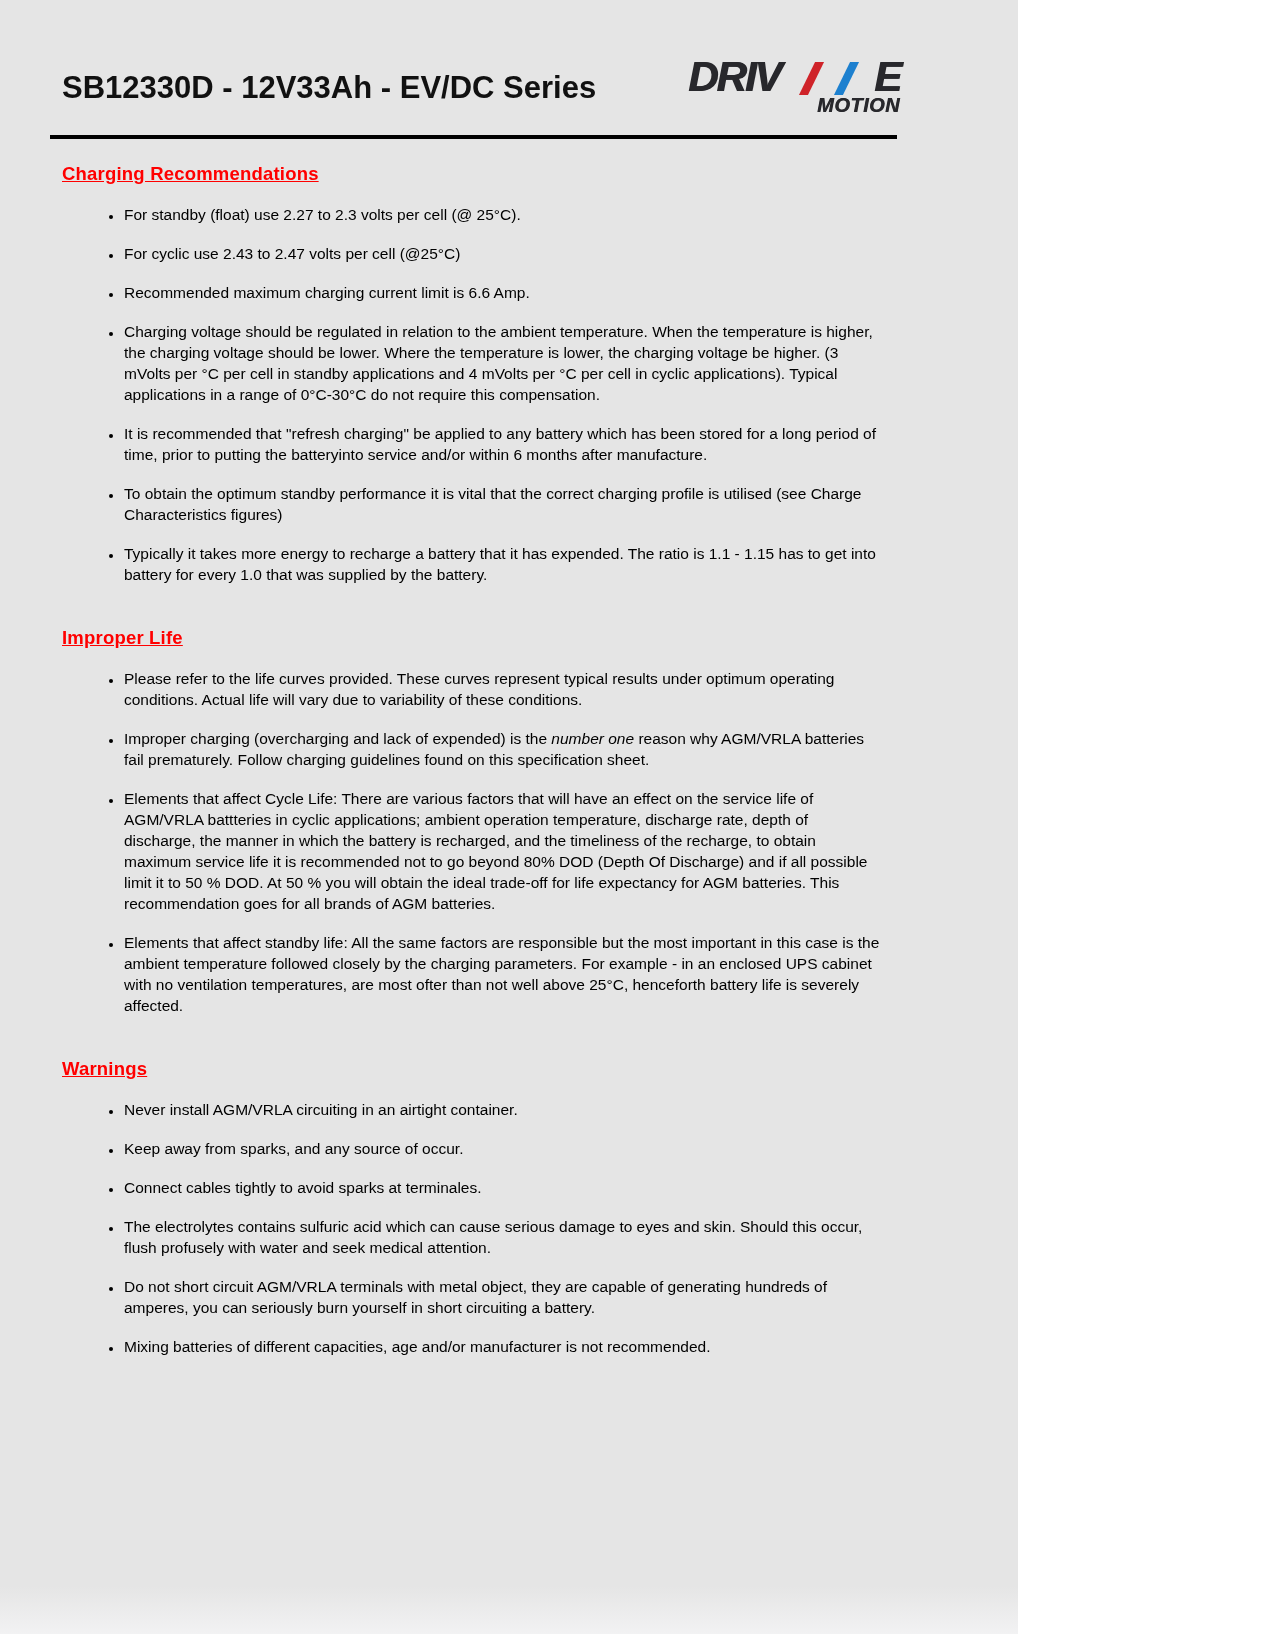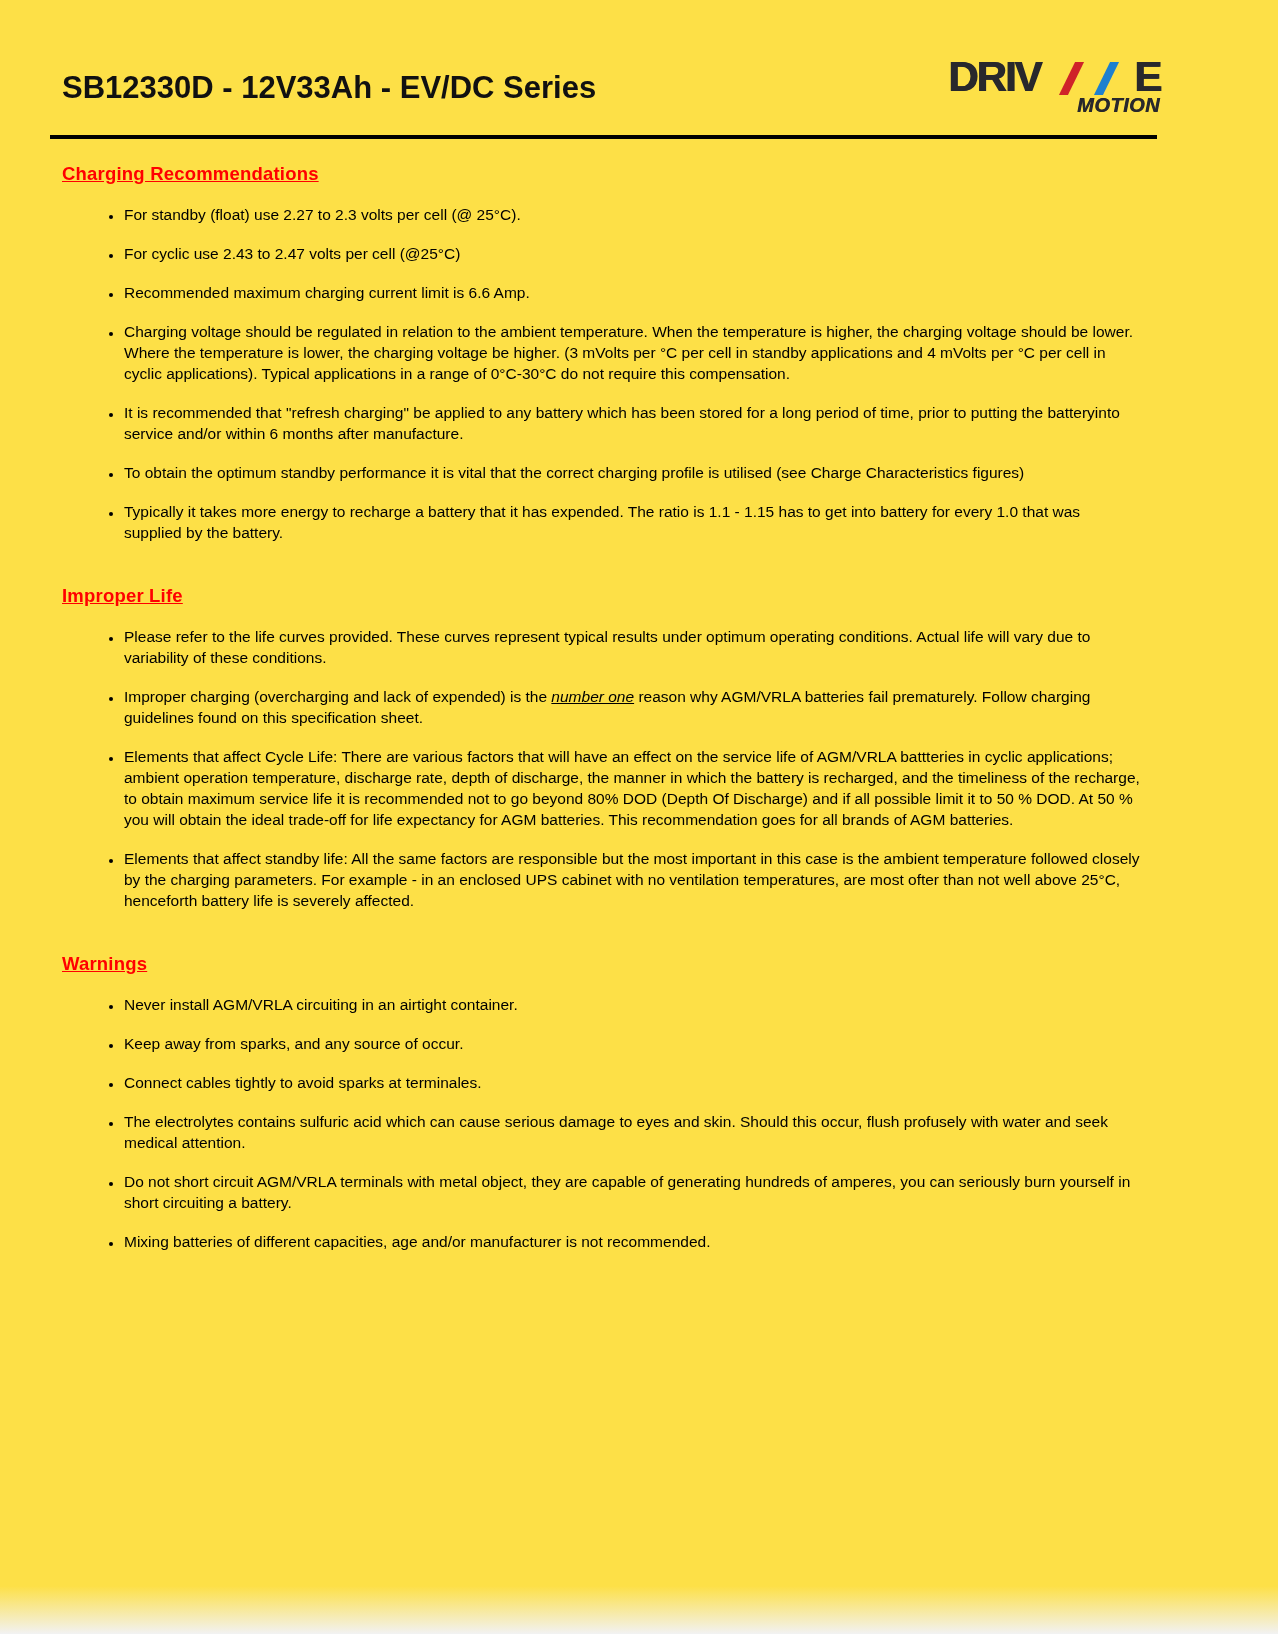--- a/index.html
+++ b/index.html
@@ -6,24 +6,24 @@
   html, body { margin: 0; padding: 0; }
   body {
     width: 1278px;
     height: 1634px;
     background: #ffffff;
     font-family: "Liberation Sans", sans-serif;
     color: #000000;
   }
   .page {
     position: relative;
-    width: 1278px;
+    width: 1018px;
     height: 1634px;
     overflow: hidden;
-    background: #fde047;
+    background: #e5e5e5;
   }
   
   .header {
     display: flex;
     justify-content: space-between;
     align-items: flex-start;
     padding: 62px 118px 0 62px;
   }
   .doc-title {
     margin: 8px 0 0 0;
@@ -37,20 +37,21 @@
   .logo {
     width: 212px;
     text-align: right;
     margin-top: -4px;
     user-select: none;
   }
   .logo-drive {
     display: flex;
     justify-content: flex-end;
     align-items: flex-end;
+    font-style: italic;
     font-weight: bold;
     font-size: 42px;
     line-height: 0.92;
     letter-spacing: -2px;
     color: #28282c;
     text-shadow: 1px 0 0 #28282c;
     gap: 20px;
   }
   .logo-stripe {
     display: inline-block;
@@ -98,21 +99,20 @@
     font-size: 15.5px;
     line-height: 21px;
     margin: 18px;
     padding-left: 1px;
   }
   ul.bullets li::marker {
     font-size: 12px;
   }
   .em-underline {
     font-style: italic;
-    text-decoration: underline;
   }
   
   .bottom-fade {
     position: absolute;
     left: 0;
     right: 0;
     bottom: 0;
     height: 48px;
     background: linear-gradient(to bottom, rgba(255,255,255,0), #f2f2f3);
     pointer-events: none;

